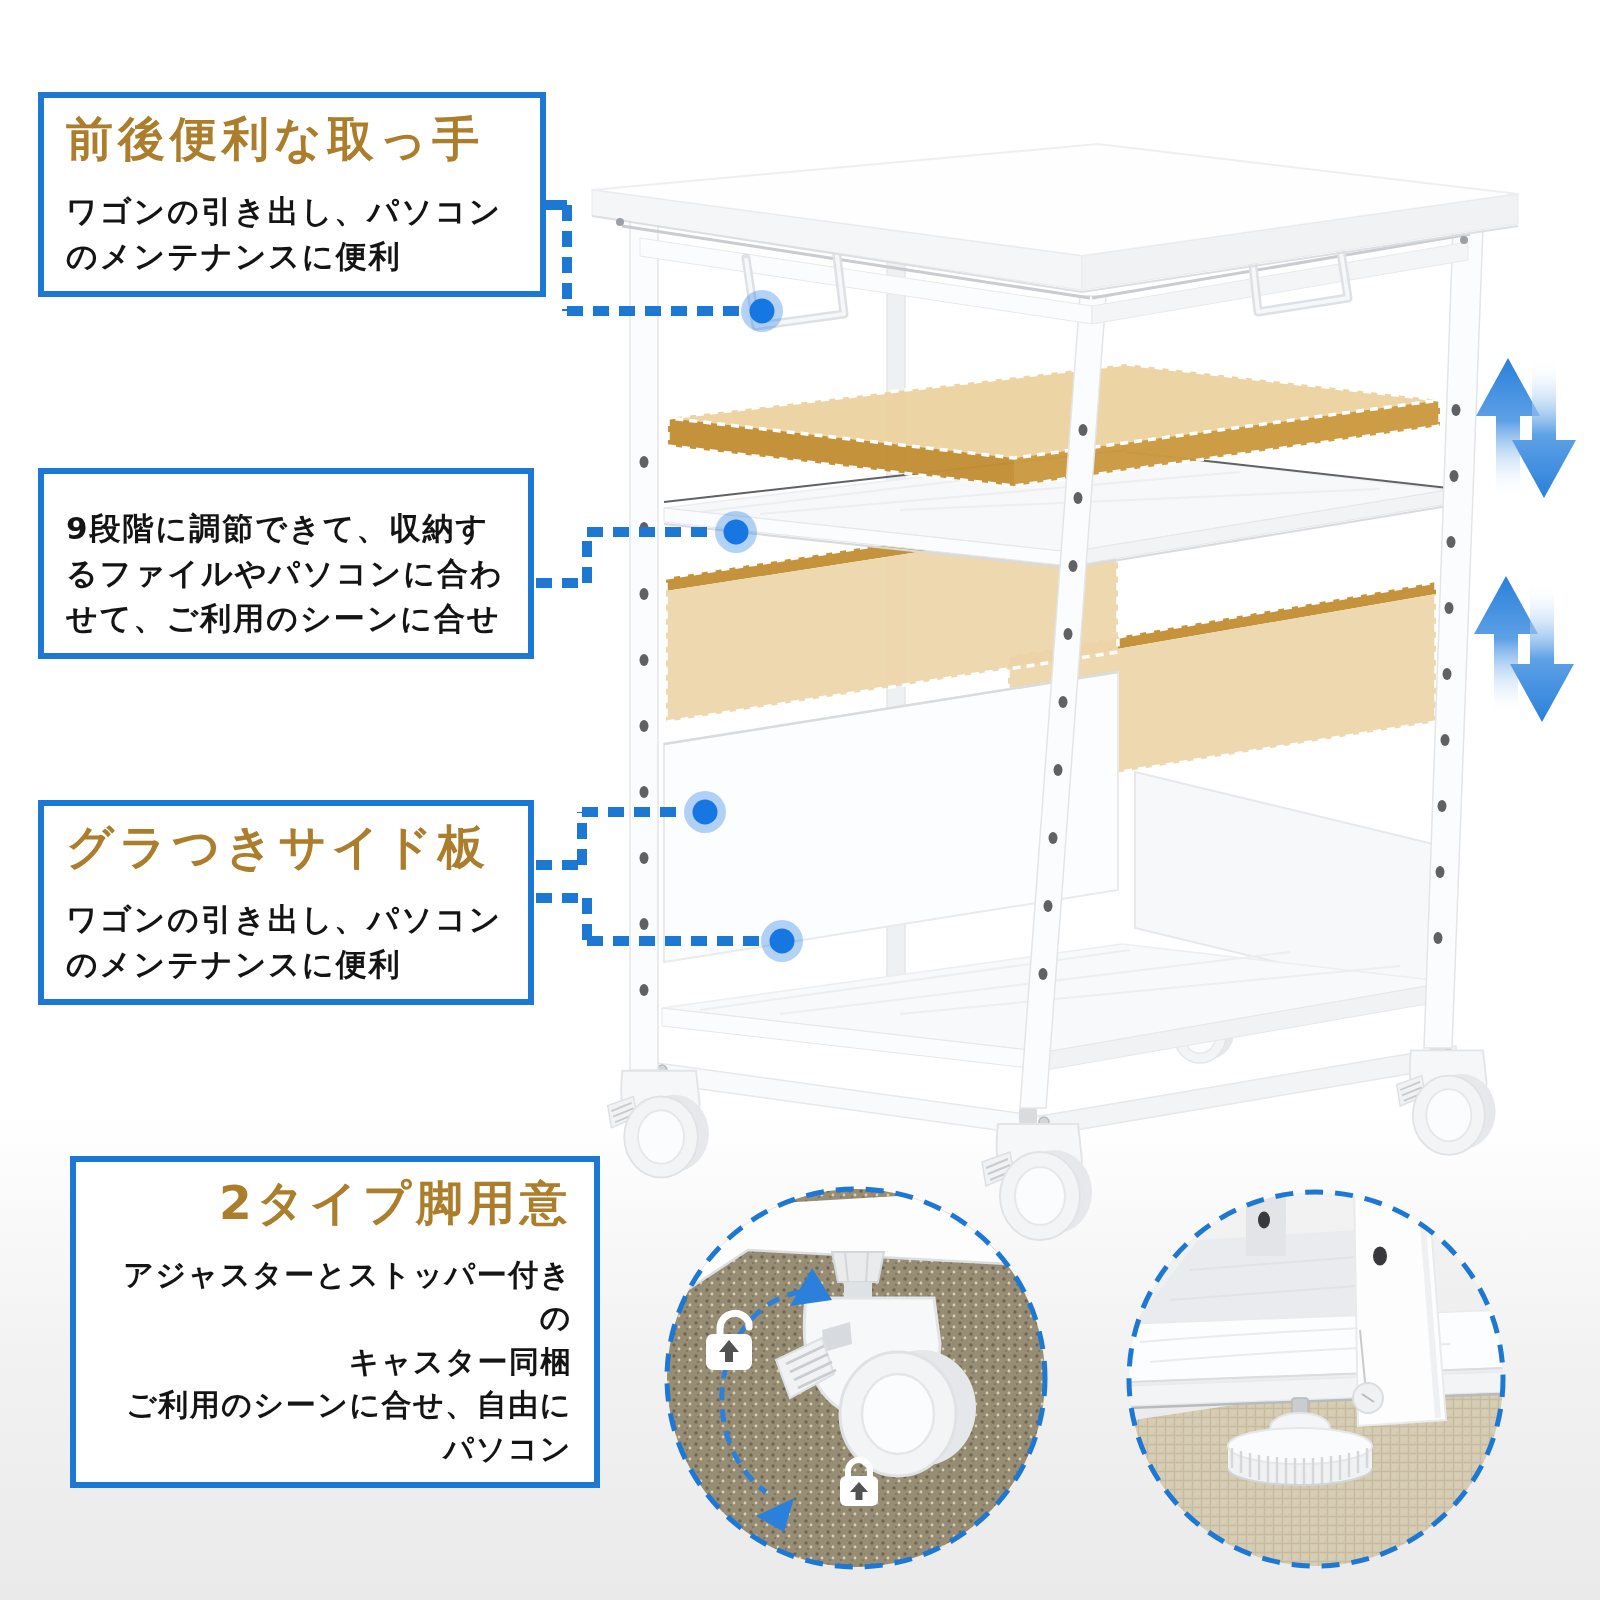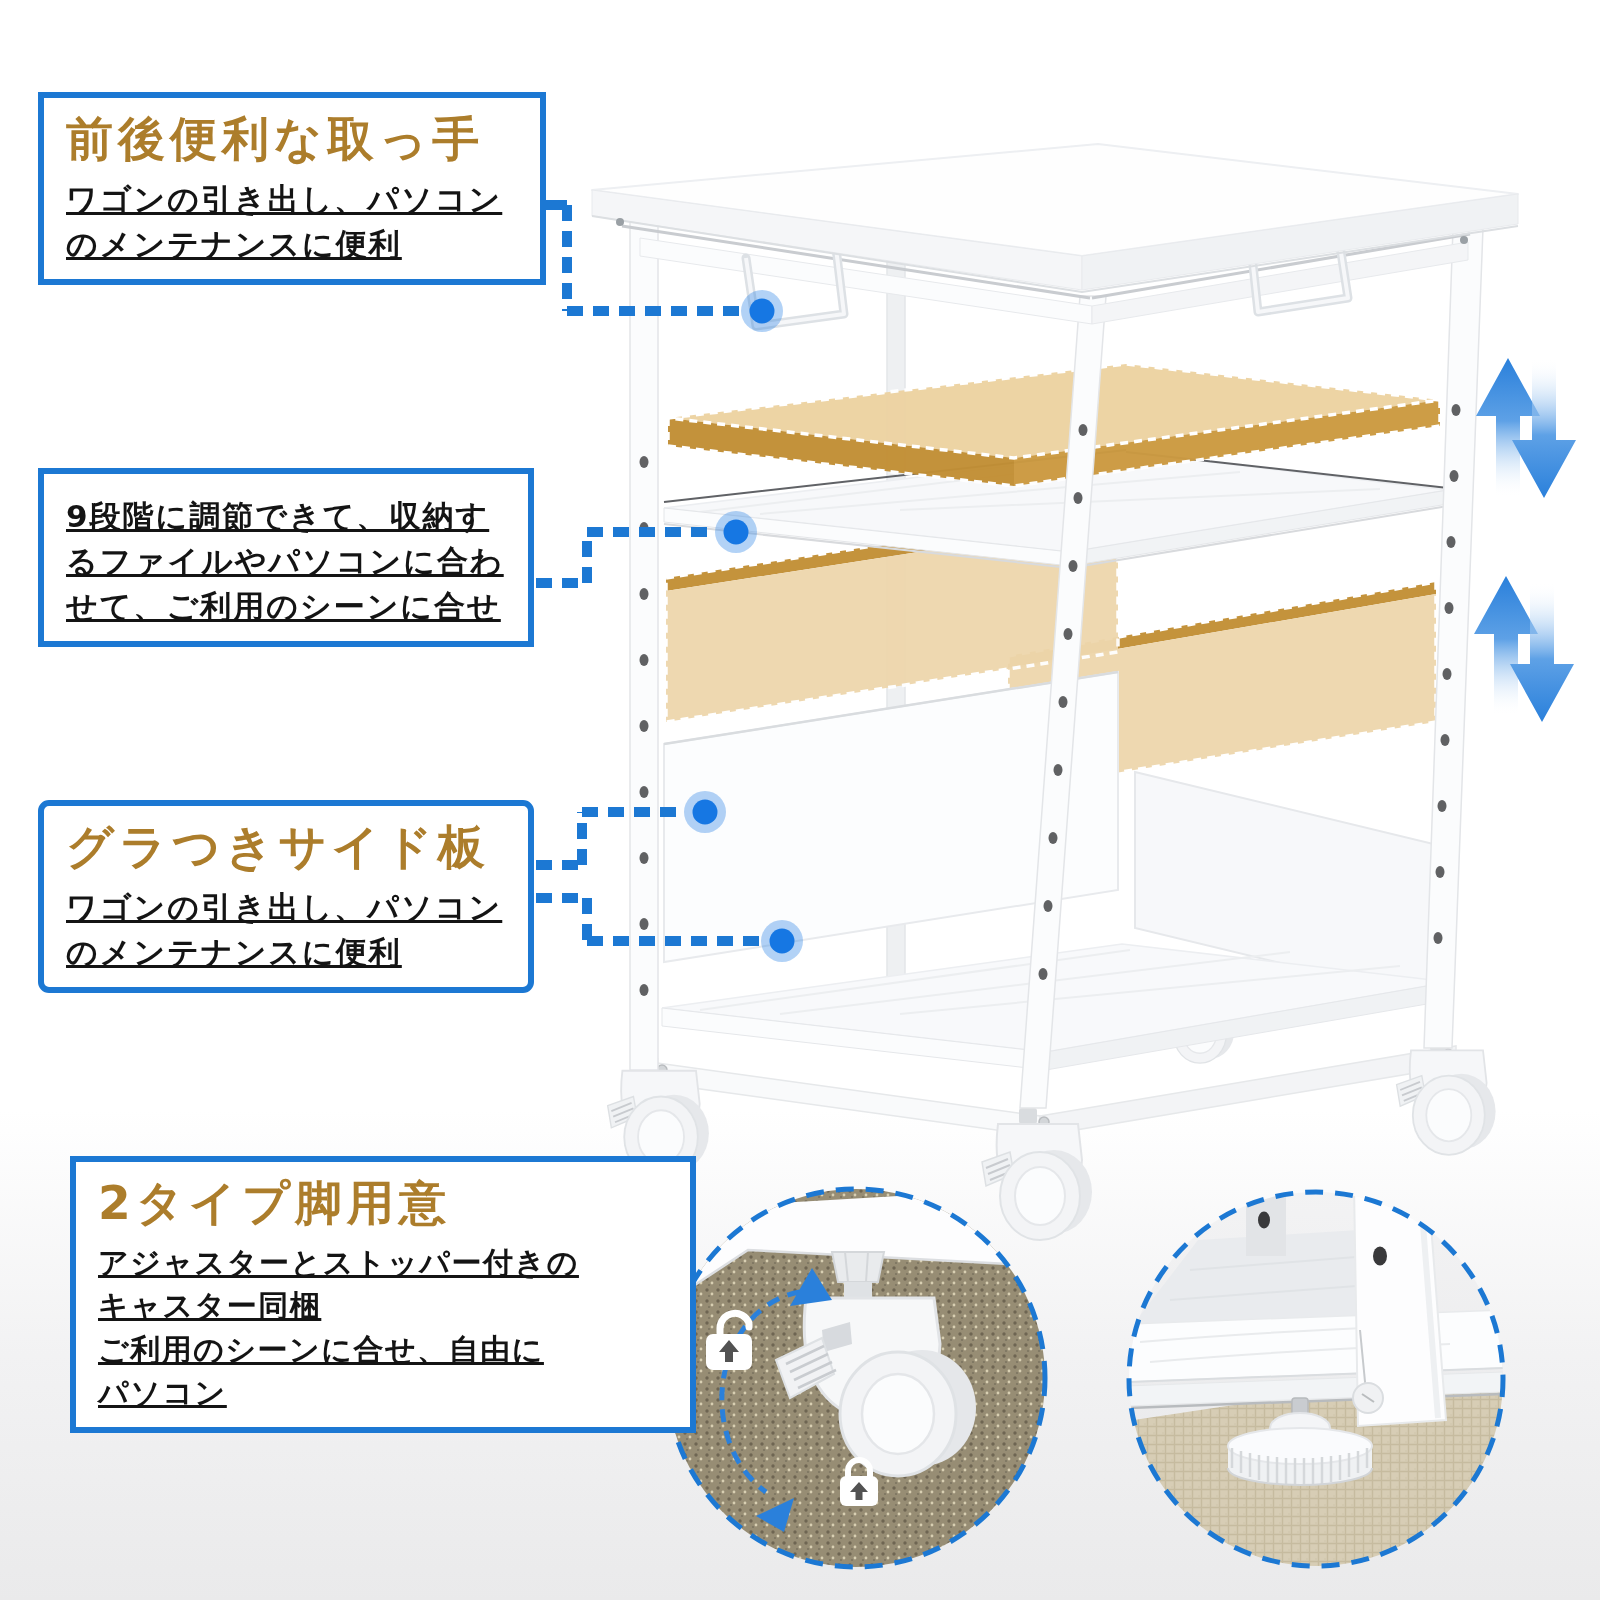--- a/index.html
+++ b/index.html
@@ -4,21 +4,21 @@
 <style>
   html,body{margin:0;padding:0;background:#fff;}
   #stage{position:relative;width:1600px;height:1600px;background:#ffffff;overflow:hidden;
          font-family:"DejaVu Sans","Liberation Sans",sans-serif;}
   #art{position:absolute;left:0;top:0;}
   .callout{position:absolute;box-sizing:border-box;border:6px solid var(--accent-blue);
            background:#ffffff;padding:12px 22px 12px 22px;}
   .callout-title{font-weight:700;color:var(--title-brown);font-size:47px;line-height:1.25;
                  letter-spacing:5px;white-space:pre-line;}
   .callout-body{font-weight:600;color:var(--text-color);font-size:31px;line-height:1.45;
-                letter-spacing:2px;white-space:pre-line;margin-top:8px;text-decoration:underline;}
+                letter-spacing:2px;white-space:pre-line;margin-top:20px;}
   #cb4 .callout-body{font-size:30px;letter-spacing:1.5px;}
 </style>
 </head>
 <body>
 
 <div id="stage">
 
 <svg id="art" width="1600" height="1600" viewBox="0 0 1600 1600">
   <defs>
     <linearGradient id="gUp" x1="0" y1="0" x2="0" y2="1">
@@ -286,26 +286,26 @@
   <div class="callout" id="cb1" style="left:38px;top:92px;width:508px;">
     <div class="callout-title">前後便利な取っ手</div>
     <div class="callout-body">ワゴンの引き出し、パソコン
 のメンテナンスに便利</div>
   </div>
   <div class="callout" id="cb2" style="left:38px;top:468px;width:496px;">
     <div class="callout-body">9段階に調節できて、収納す
 るファイルやパソコンに合わ
 せて、ご利用のシーンに合せ</div>
   </div>
-  <div class="callout" id="cb3" style="left:38px;top:800px;width:496px;border-radius:11px;">
+  <div class="callout" id="cb3" style="left:38px;top:800px;width:496px;">
     <div class="callout-title">グラつきサイド板</div>
     <div class="callout-body">ワゴンの引き出し、パソコン
 のメンテナンスに便利</div>
   </div>
-  <div class="callout" id="cb4" style="left:70px;top:1156px;width:626px;">
+  <div class="callout" id="cb4" style="left:70px;top:1156px;width:530px;text-align:right;">
     <div class="callout-title">2タイプ脚用意</div>
     <div class="callout-body">アジャスターとストッパー付きの
 キャスター同梱
 ご利用のシーンに合せ、自由に
 パソコン</div>
   </div>
 
 </div>
 
 </body></html>

